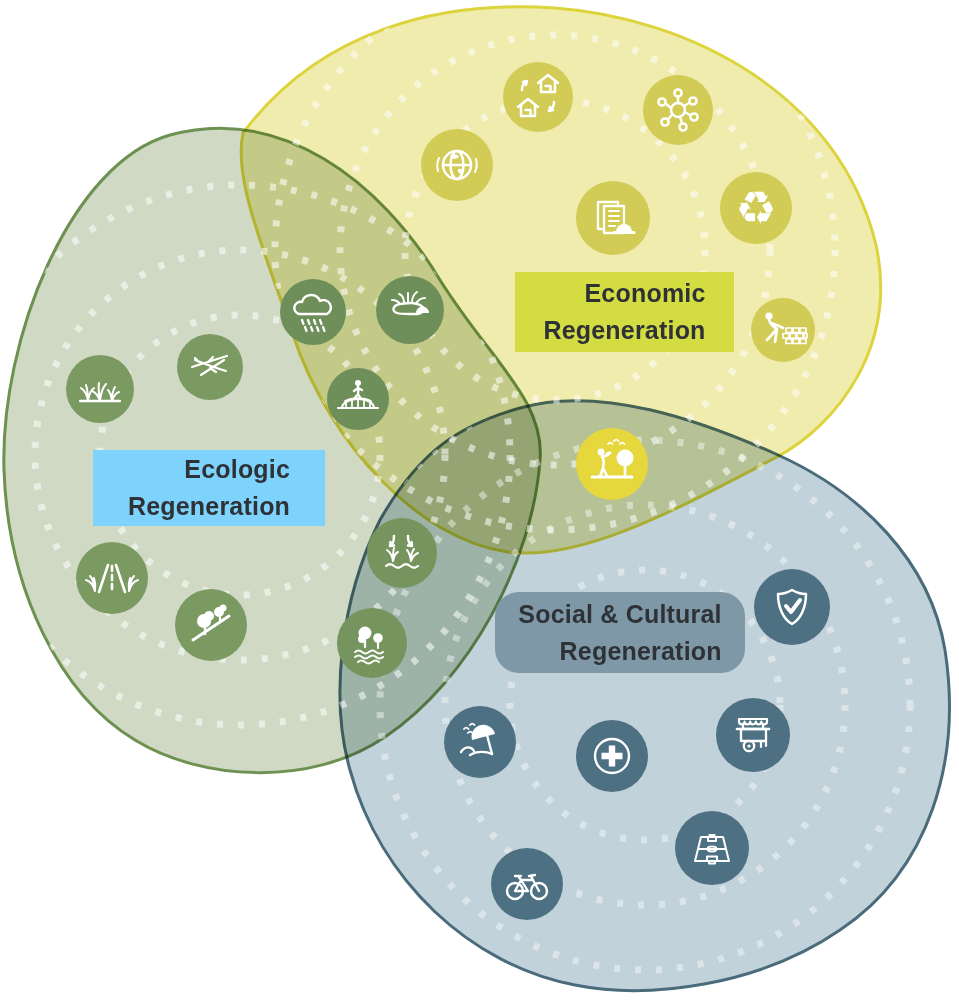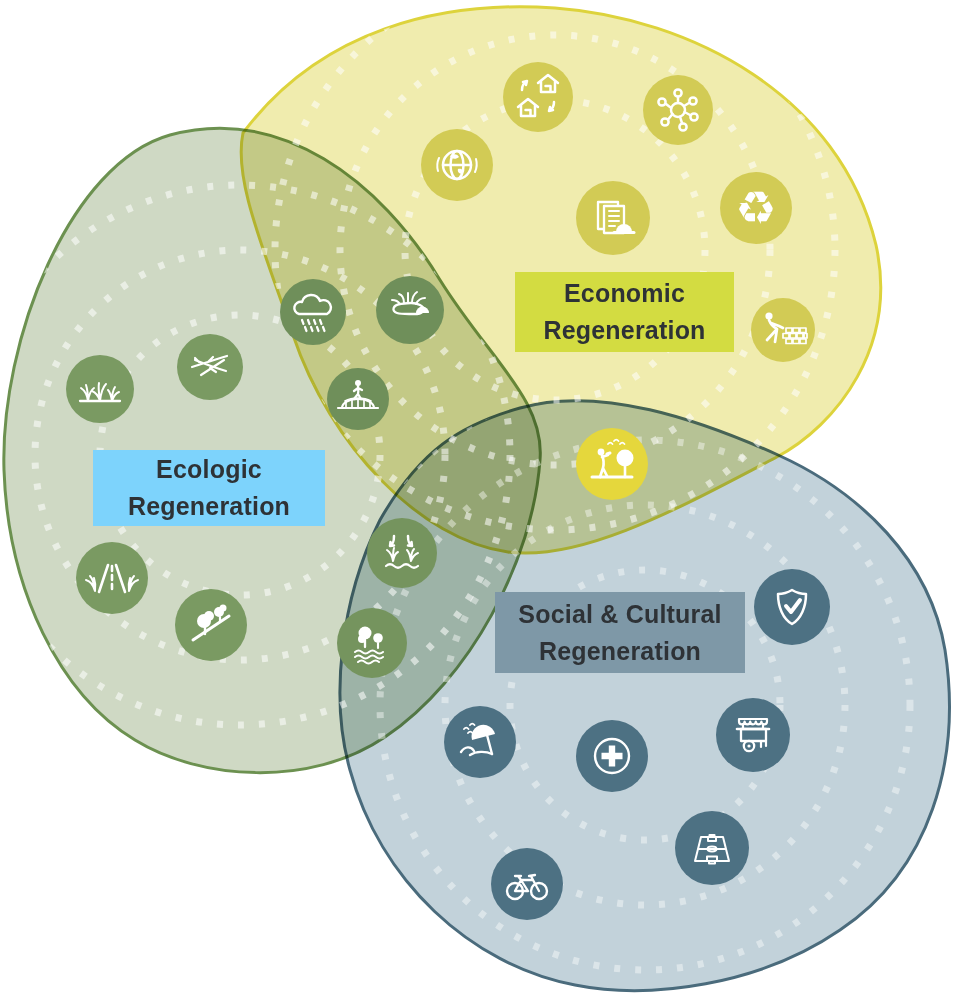--- a/index.html
+++ b/index.html
@@ -4,21 +4,21 @@
 <style>
   html,body{margin:0;padding:0;background:#ffffff;}
   #stage{position:relative;width:959px;height:1000px;background:#ffffff;overflow:hidden;
          font-family:"Liberation Sans","DejaVu Sans",sans-serif;}
   #stage svg{position:absolute;left:0;top:0;}
   .blob{mix-blend-mode:multiply;}
   .dots circle{fill:none;stroke:rgba(255,255,255,.55);stroke-width:7;stroke-dasharray:6 15;}
   .dots.blue circle{stroke:rgba(255,255,255,.42);}
   .ic{stroke:#fff;fill:none;stroke-width:2.5;stroke-linecap:round;stroke-linejoin:round;}
   .label{position:absolute;display:flex;align-items:center;justify-content:center;
-         text-align:center;white-space:pre-line;color:#2e3236;font-weight:bold;
+         text-align:right;white-space:pre-line;color:#2e3236;font-weight:bold;
          font-size:25px;line-height:37px;letter-spacing:.2px;}
   .label.small{font-size:26px;}
 </style>
 </head>
 <body>
 
 <div id="stage">
 
 <svg width="959" height="1000" viewBox="0 0 959 1000">
   <defs>
@@ -245,16 +245,16 @@
   </g>
 </svg>
 
 <div class="label" style="left:515px;top:272px;width:219px;height:80px;background:#d3dc41;">Economic
 Regeneration</div>
 
 <div class="label" style="left:93px;top:450px;width:232px;height:76px;background:#7dd3fc;">Ecologic
 Regeneration</div>
 
 
-<div class="label" style="left:495px;top:592px;width:250px;height:81px;background:#7e98a7;">Social &amp; Cultural
+<div class="label" style="left:495px;top:592px;width:250px;height:81px;background:#7e98a7;border-radius:24px;">Social &amp; Cultural
 Regeneration</div>
 
 </div>
 
 </body></html>

